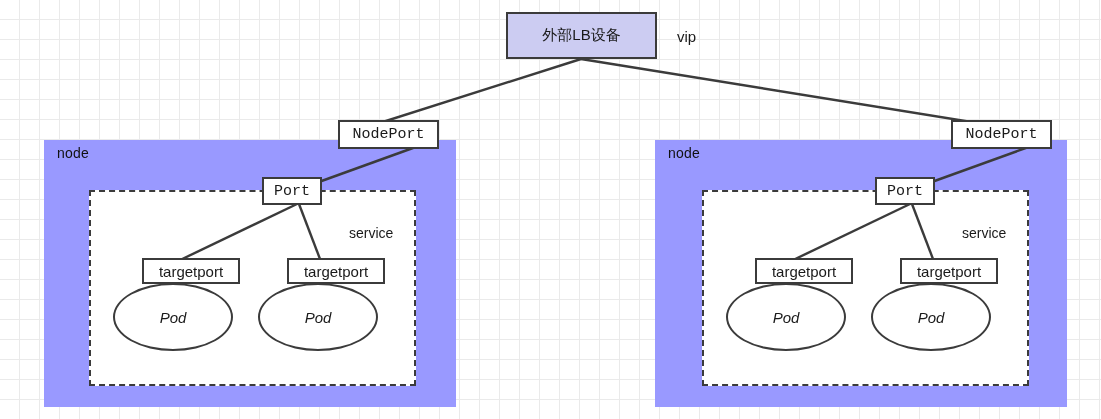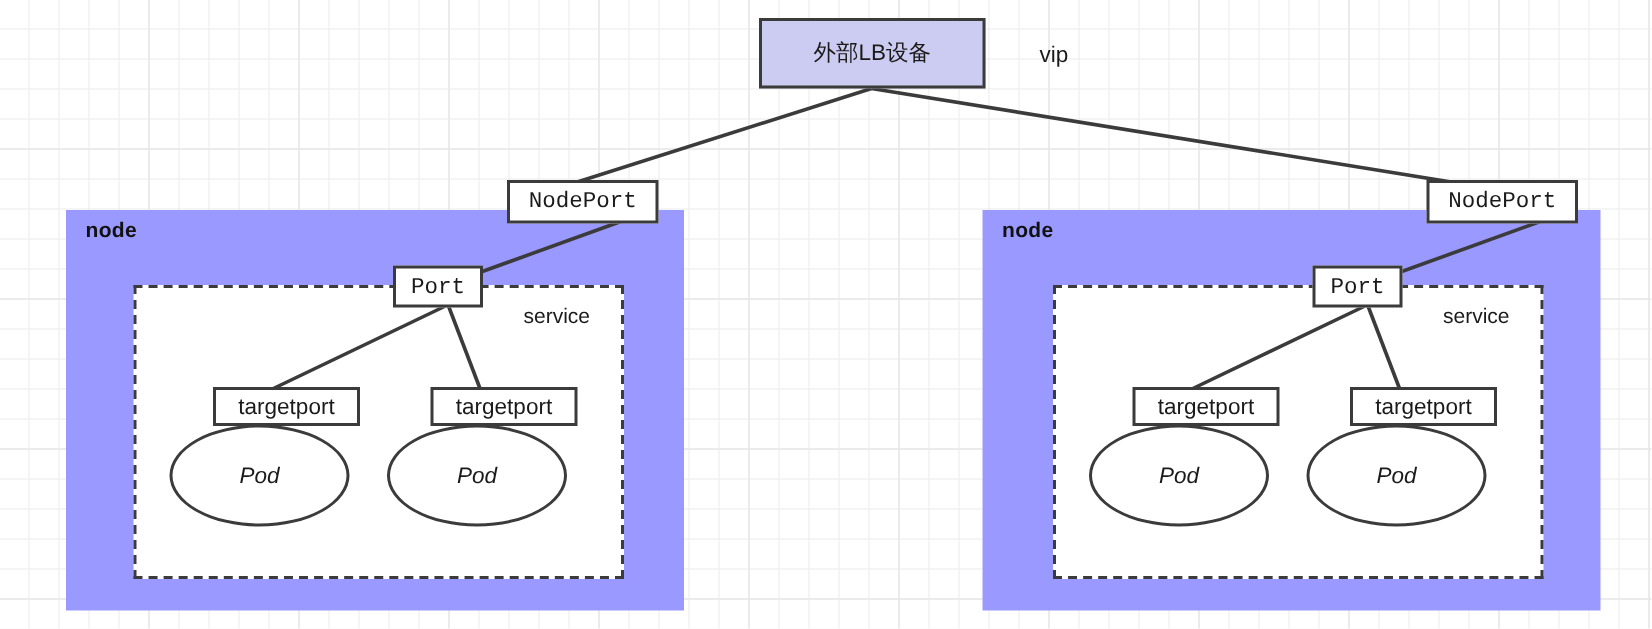--- a/index.html
+++ b/index.html
@@ -31,34 +31,35 @@
     pointer-events: none;
   }
   .node-region {
     position: absolute;
     background: #9999ff;
     box-sizing: border-box;
   }
   .node-label {
     position: absolute;
     font-size: 14px;
-    font-weight: bold;
+    font-weight: normal;
     color: #111111;
     letter-spacing: 0.2px;
   }
   .service-box {
     position: absolute;
     background: #ffffff;
     border: 2px dashed #3b3b3b;
     box-sizing: border-box;
   }
   .service-label {
     position: absolute;
     font-size: 14px;
     color: #1a1a1a;
+    margin-top: 23px;
   }
   .box {
     position: absolute;
     background: #ffffff;
     border: 2px solid #3b3b3b;
     box-sizing: border-box;
     display: flex;
     align-items: center;
     justify-content: center;
     font-size: 15px;
@@ -135,21 +136,21 @@
       <line x1="424" y1="144" x2="280" y2="196"></line>
       <line x1="297" y1="204" x2="176" y2="262"></line>
       <line x1="299" y1="204" x2="320" y2="259"></line>
       <line x1="1037" y1="144" x2="893" y2="196"></line>
       <line x1="910" y1="204" x2="789" y2="262"></line>
       <line x1="912" y1="204" x2="933" y2="259"></line>
     </g>
   </svg>
 
   <div class="lb-box" style="left:506px; top:12px; width:151px; height:47px;">外部LB设备</div>
-  <div class="vip-label" style="left:693px; top:28px;">vip</div>
+  <div class="vip-label" style="left:677px; top:28px;">vip</div>
 
   <div class="box" style="left:338px; top:120px; width:101px; height:29px;">NodePort</div>
   <div class="box" style="left:262px; top:177px; width:60px; height:28px;">Port</div>
 
   <div class="pod" style="left:113px; top:283px; width:120px; height:68px;">Pod</div>
   <div class="targetport" style="left:124px; top:258px; width:98px; height:26px;">targetport</div>
 
   <div class="pod" style="left:258px; top:283px; width:120px; height:68px;">Pod</div>
   <div class="targetport" style="left:269px; top:258px; width:98px; height:26px;">targetport</div>
 

